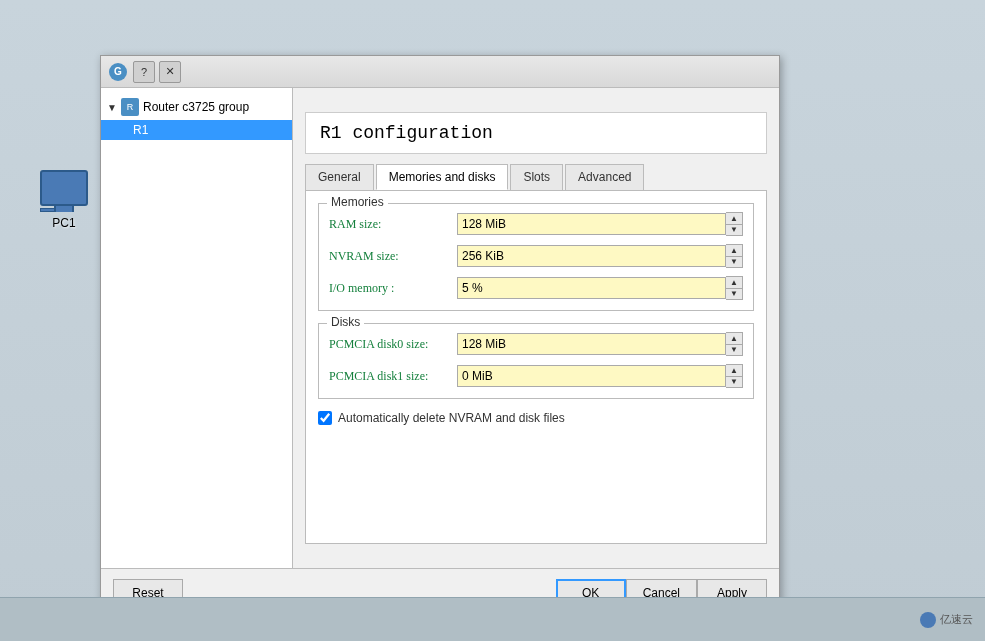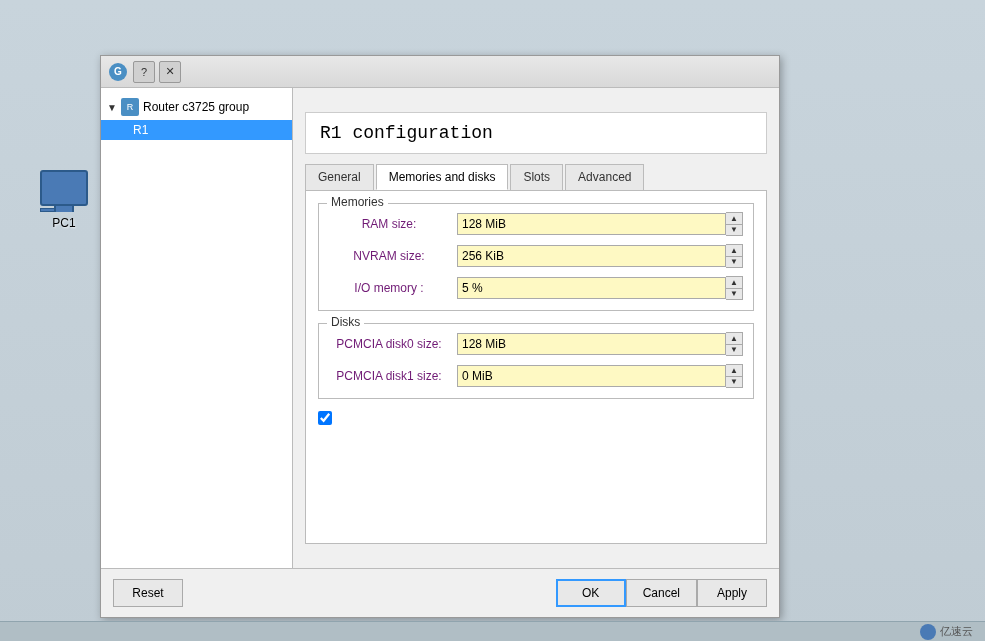--- a/index.html
+++ b/index.html
@@ -65,21 +65,21 @@
       font-weight: 500;
       text-shadow: 1px 1px 2px rgba(255,255,255,0.7);
     }
 
     
     .taskbar {
       position: absolute;
       bottom: 0;
       left: 0;
       right: 0;
-      height: 20px;
+      height: 44px;
       background: #b0bec5;
       border-top: 1px solid #90a4ae;
       display: flex;
       align-items: center;
       justify-content: flex-end;
       padding-right: 12px;
     }
     .taskbar-brand {
       font-size: 11px;
       color: #555;
@@ -280,24 +280,25 @@
     
     .form-row {
       display: flex;
       align-items: center;
       margin-bottom: 8px;
       gap: 8px;
     }
     .form-row:last-child { margin-bottom: 0; }
     .form-label {
       width: 120px;
-      text-align: center;
-      font-size: 12px;
-      color: #701a75;
+      text-align: left;
+      font-size: 12px;
+      color: #15803d;
       flex-shrink: 0;
+      font-family: Liberation Serif, serif;
     }
     .form-input-wrapper {
       display: flex;
       align-items: center;
       flex: 1;
     }
     .form-input {
       flex: 1;
       height: 22px;
       border: 1px solid #aaa;
@@ -480,20 +481,21 @@
                 <div class="spin-btns">
                   <button class="spin-btn">▲</button>
                   <button class="spin-btn">▼</button>
                 </div>
               </div>
             </div>
           </div>
 
           <div class="checkbox-row">
             <input type="checkbox" id="auto-delete" checked="" style="">
+            <label for="auto-delete" class="checkbox-label">Automatically delete NVRAM and disk files</label>
           </div>
         </div>
       </div>
     </div>
 
     <div class="dialog-footer">
       <div class="footer-left">
         <button class="dlg-btn">Reset</button>
       </div>
       <div class="footer-right">

